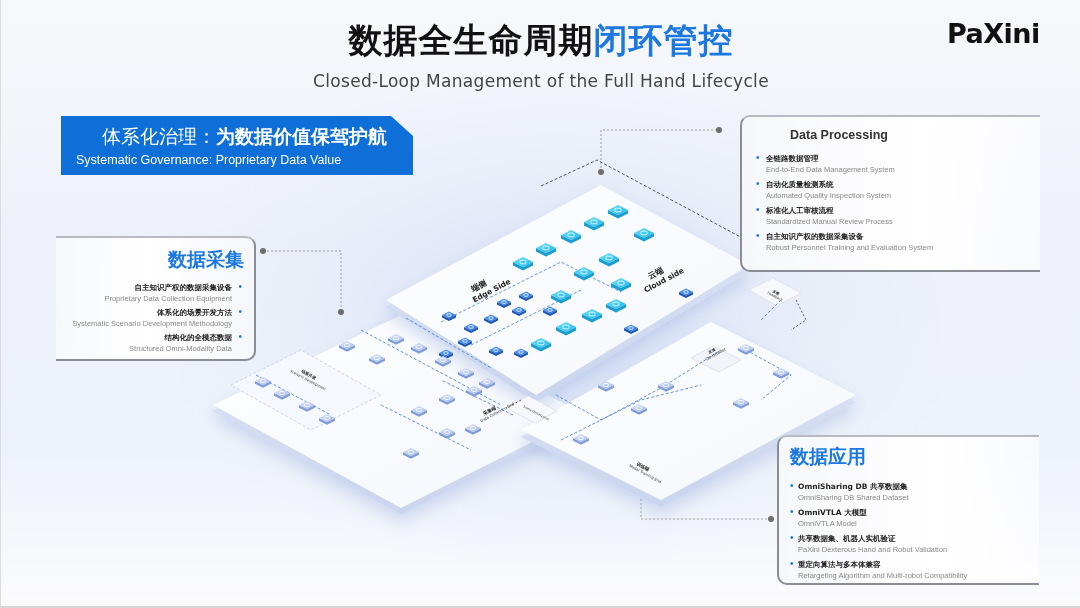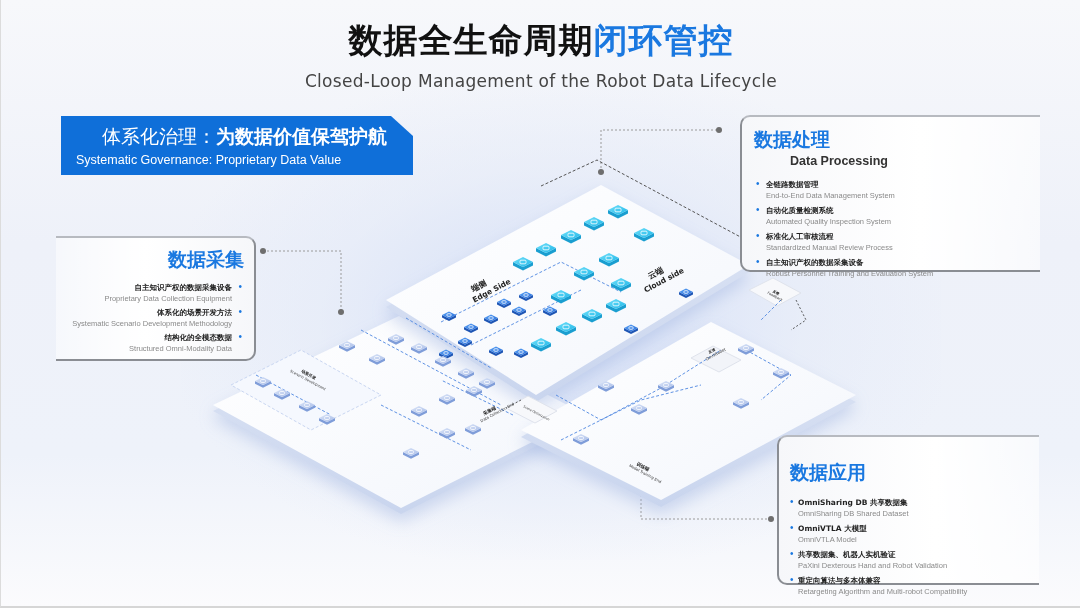--- a/index.html
+++ b/index.html
@@ -70,21 +70,21 @@
   .card-proc { left: 739px; top: 115px; width: 300px; height: 157px; padding: 10px 0 0 12px; }
   .card-proc li { padding-left: 12px; }
   .card-proc li .dot { position: absolute; left: 2px; top: 0; }
 
   .card-coll { left: 55px; top: 236px; width: 200px; height: 125px; padding: 9px 10px 0 0; text-align: right; }
   .card-coll li { padding-right: 12px; }
   .card-coll li .dot { position: absolute; right: 2px; top: 0; }
   .card-coll ul { margin-top: 10px; }
   .card-coll li { margin-bottom: 5px; }
 
-  .card-util { left: 776px; top: 435px; width: 262px; height: 150px; padding: 23px 0 0 11px; }
+  .card-util { left: 776px; top: 435px; width: 262px; height: 150px; padding: 7px 0 0 11px; }
   .card-util li { padding-left: 8px; }
   .card-util li .dot { position: absolute; left: 0; top: 0; }
   .card-util ul { margin-top: 12px; }
 
   
   .diagram { position: absolute; left: 0; top: 0; width: 1080px; height: 608px; }
   .plabel { font-family: "DejaVu Sans", sans-serif; font-weight: bold; fill: #222; }
   .plabel-en { font-family: "DejaVu Sans", sans-serif; fill: #333; }
 </style>
 </head>
@@ -473,31 +473,31 @@
       <text class="plabel-en" font-size="4" fill="#2a6fd9" x="0" y="3">OmniRobot</text>
     </g>
     <g transform="translate(522,407) rotate(28)">
       <text class="plabel-en" font-size="3" x="0" y="0">Scene Optimization</text>
     </g>
   </svg>
 
   <div class="title">
     <span>数据全生命周期</span><span class="hl">闭环管控</span>
   </div>
-  <div class="subtitle">Closed-Loop Management of the Robot Data Lifecycle</div>
+  <div class="subtitle">Closed-Loop Management of the Full Hand Lifecycle</div>
+  <div class="logo">PaXini</div>
 
   <div class="banner">
     <div class="cn">
       <span>体系化治理：</span><b>为数据价值保驾护航</b>
     </div>
     <div class="en">Systematic Governance: Proprietary Data Value</div>
   </div>
 
   <div class="card card-proc">
-    <div class="h-cn">数据处理</div>
     <div class="h-en">Data Processing</div>
     <ul>
       <li>
           <span class="dot">•</span>
           <div class="cn">全链路数据管理</div>
           <div class="en">End-to-End Data Management System</div>
         </li>
       <li>
           <span class="dot">•</span>
           <div class="cn">自动化质量检测系统</div>

